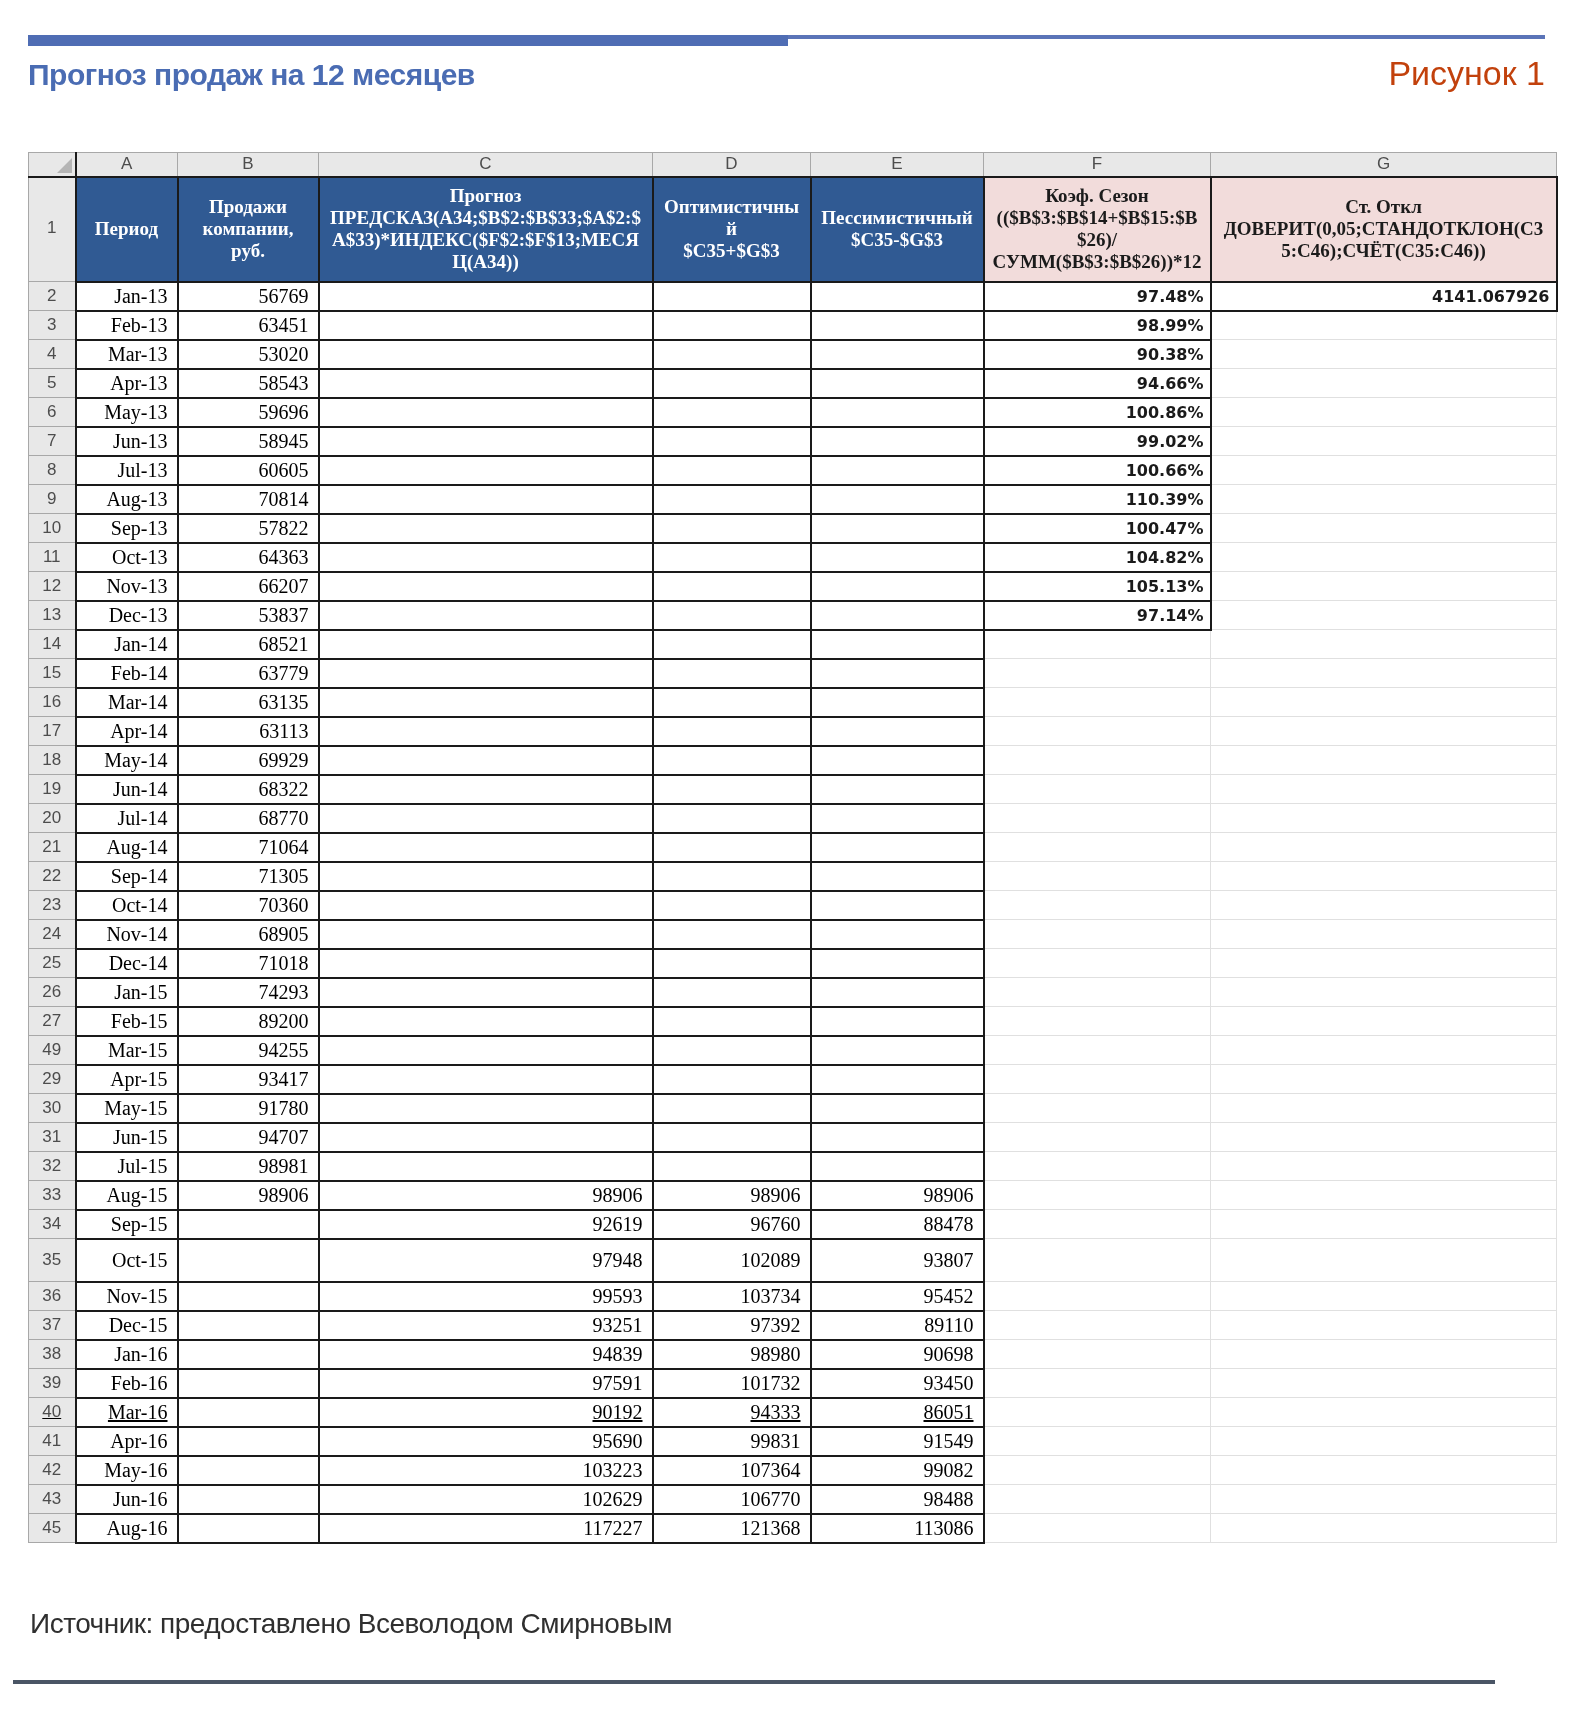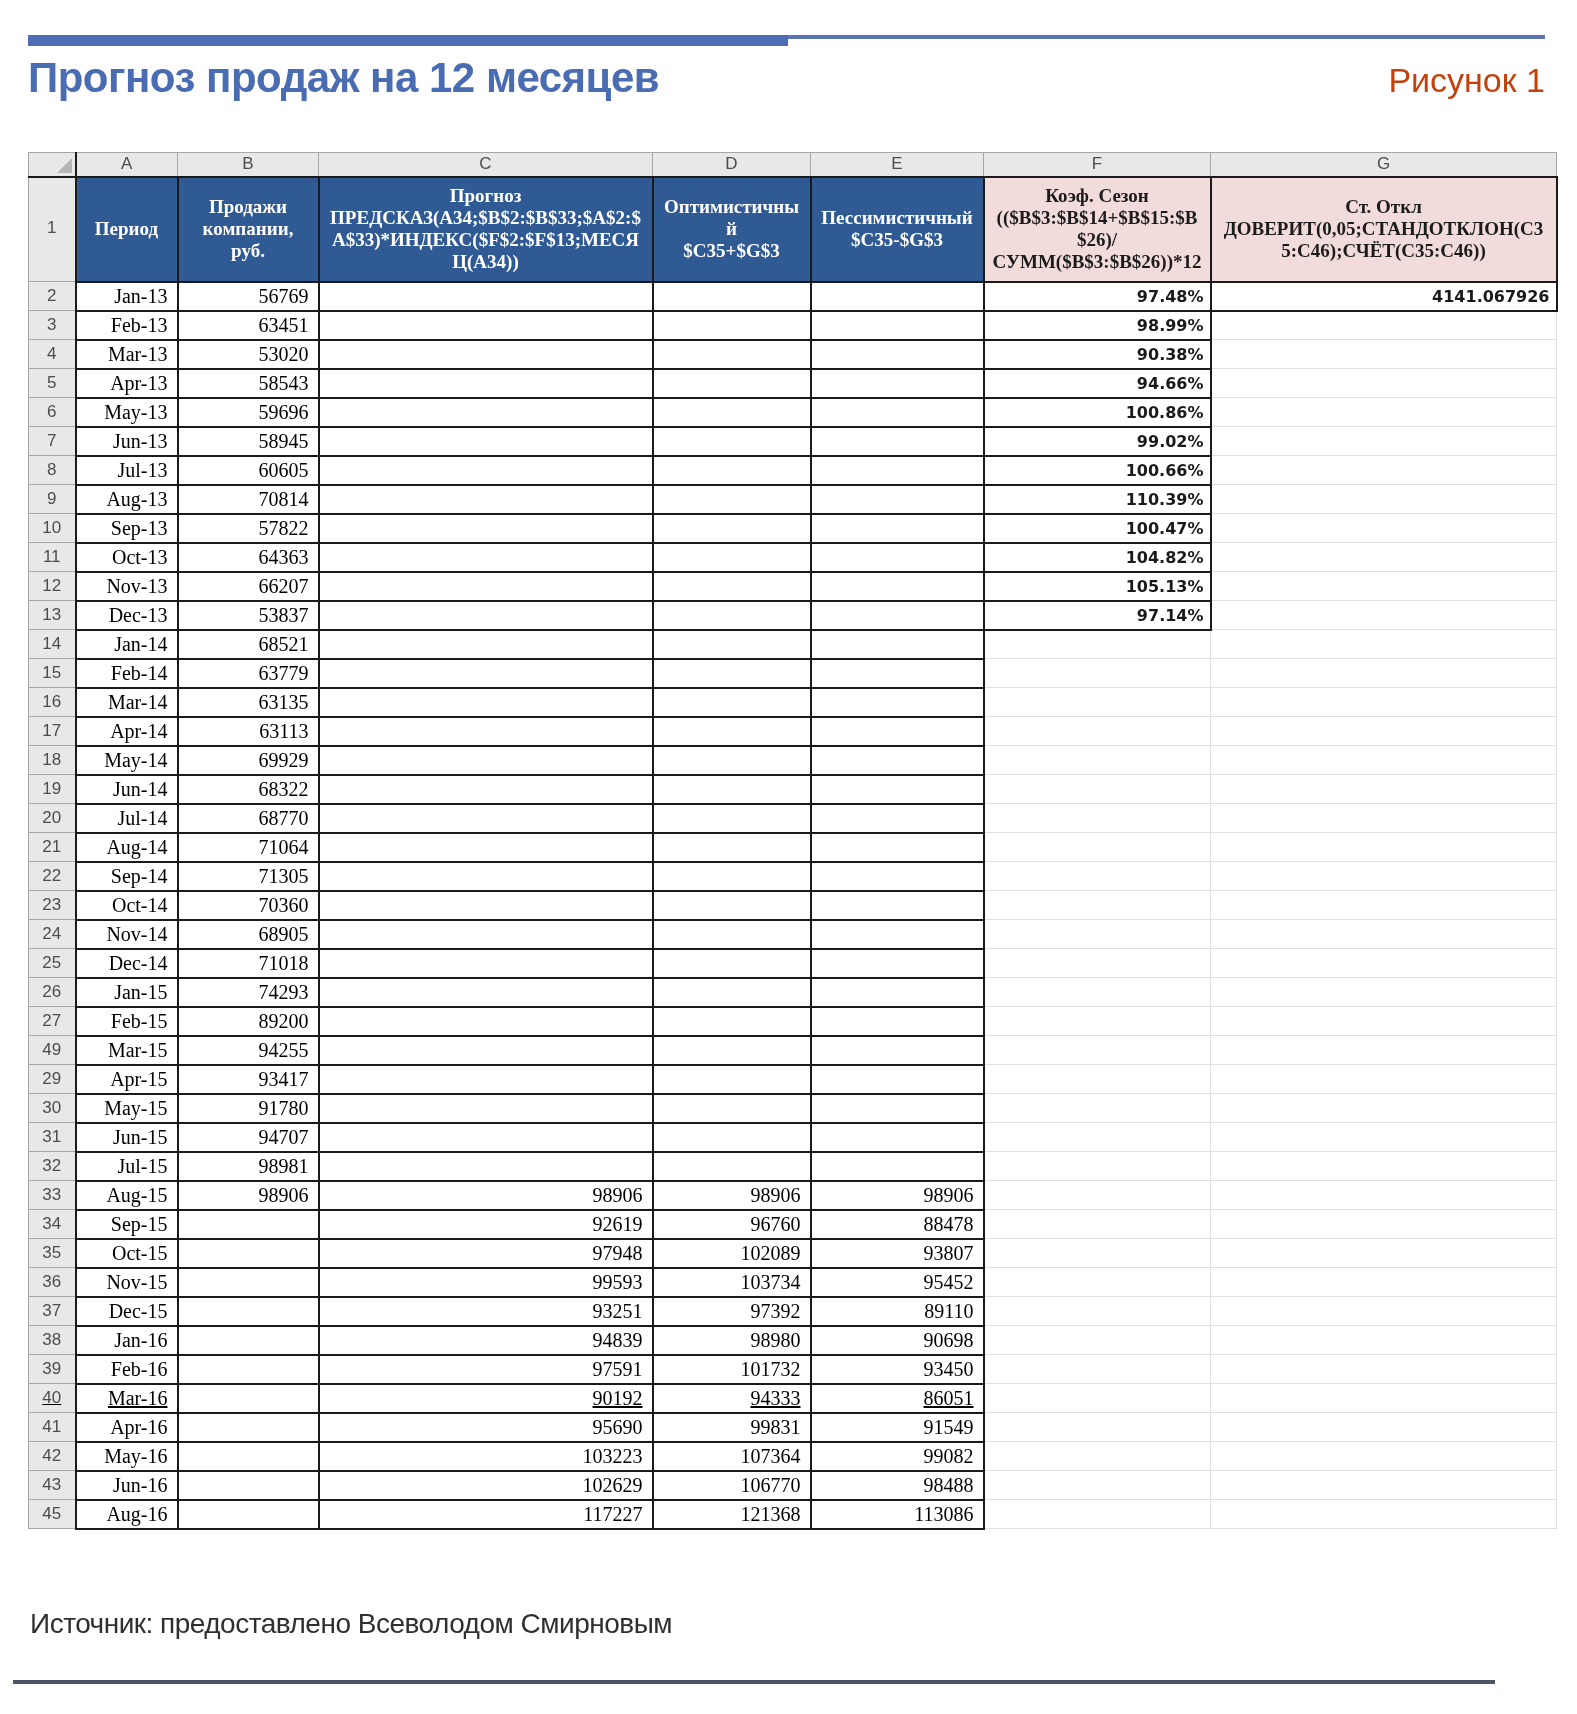--- a/index.html
+++ b/index.html
@@ -5,21 +5,21 @@
   html,body { margin:0; padding:0; background:#ffffff; }
   #page {
     position:relative; width:1577px; height:1714px; background:#ffffff;
     font-family:"Liberation Sans", sans-serif; overflow:hidden;
   }
   
   .bar-thick { position:absolute; left:28px; top:35px; width:760px; height:11px; background:#4F6DB4; }
   .bar-thin  { position:absolute; left:788px; top:35px; width:757px; height:4px; background:#5B74B8; }
   
   .title-row { position:absolute; left:28px; right:32px; top:54px; display:flex; justify-content:space-between; align-items:baseline; }
-  .doc-title { color:#4A6CB3; font-size:42px; font-weight:bold; letter-spacing:-0.5px; }
+  .doc-title { color:#4A6CB3; font-size:30px; font-weight:bold; letter-spacing:-0.5px; }
   .fig-label { color:#c2410c; font-size:34px; font-weight:400; }
   
   table.sheet { position:absolute; left:28px; top:152px; border-collapse:collapse; table-layout:fixed; }
   table.sheet td { overflow:hidden; vertical-align:middle; }
   .colhdr, .rowhdr, .corner {
     background:#E8E8E8; border:1px solid #A8A8A8; color:#4d4d4d;
     font-size:17px; text-align:center; font-family:"Liberation Sans", sans-serif;
   }
   .colhdr { border-bottom:2px solid #1a1a1a; }
   .rowhdr { border-right:2px solid #1a1a1a; }
@@ -421,21 +421,21 @@
         <tr style="height: 29px;">
           <td class="rowhdr">34</td>
           <td class="cd ser">Sep-15</td>
           <td class="cd ser"></td>
           <td class="cd ser">92619</td>
           <td class="cd ser">96760</td>
           <td class="cd ser">88478</td>
           <td class="cl san"></td>
           <td class="cl san"></td>
         </tr>
-        <tr style="height: 29px; padding-left: 24px;">
+        <tr style="height: 43px; padding-left: 24px;">
           <td class="rowhdr">35</td>
           <td class="cd ser">Oct-15</td>
           <td class="cd ser"></td>
           <td class="cd ser">97948</td>
           <td class="cd ser">102089</td>
           <td class="cd ser">93807</td>
           <td class="cl san"></td>
           <td class="cl san"></td>
         </tr>
         <tr style="height: 29px;">

